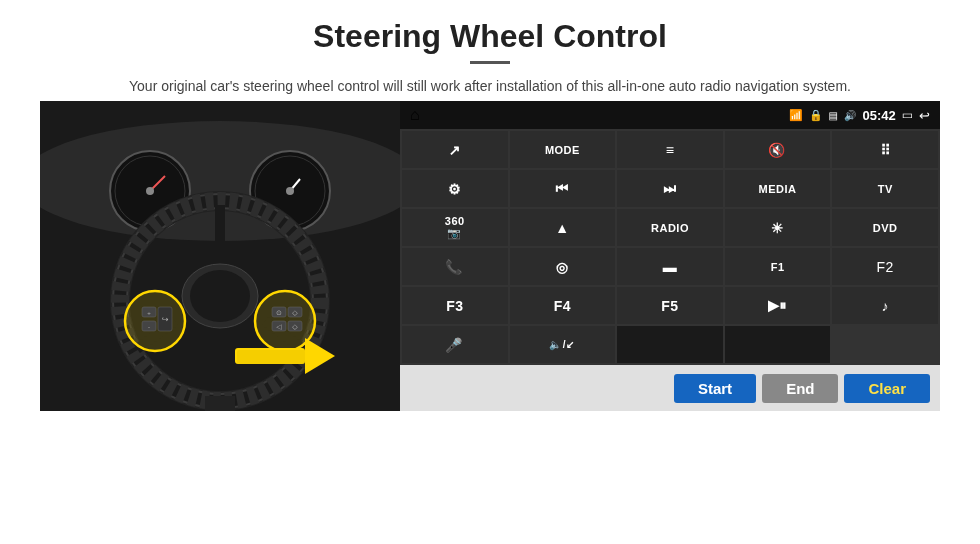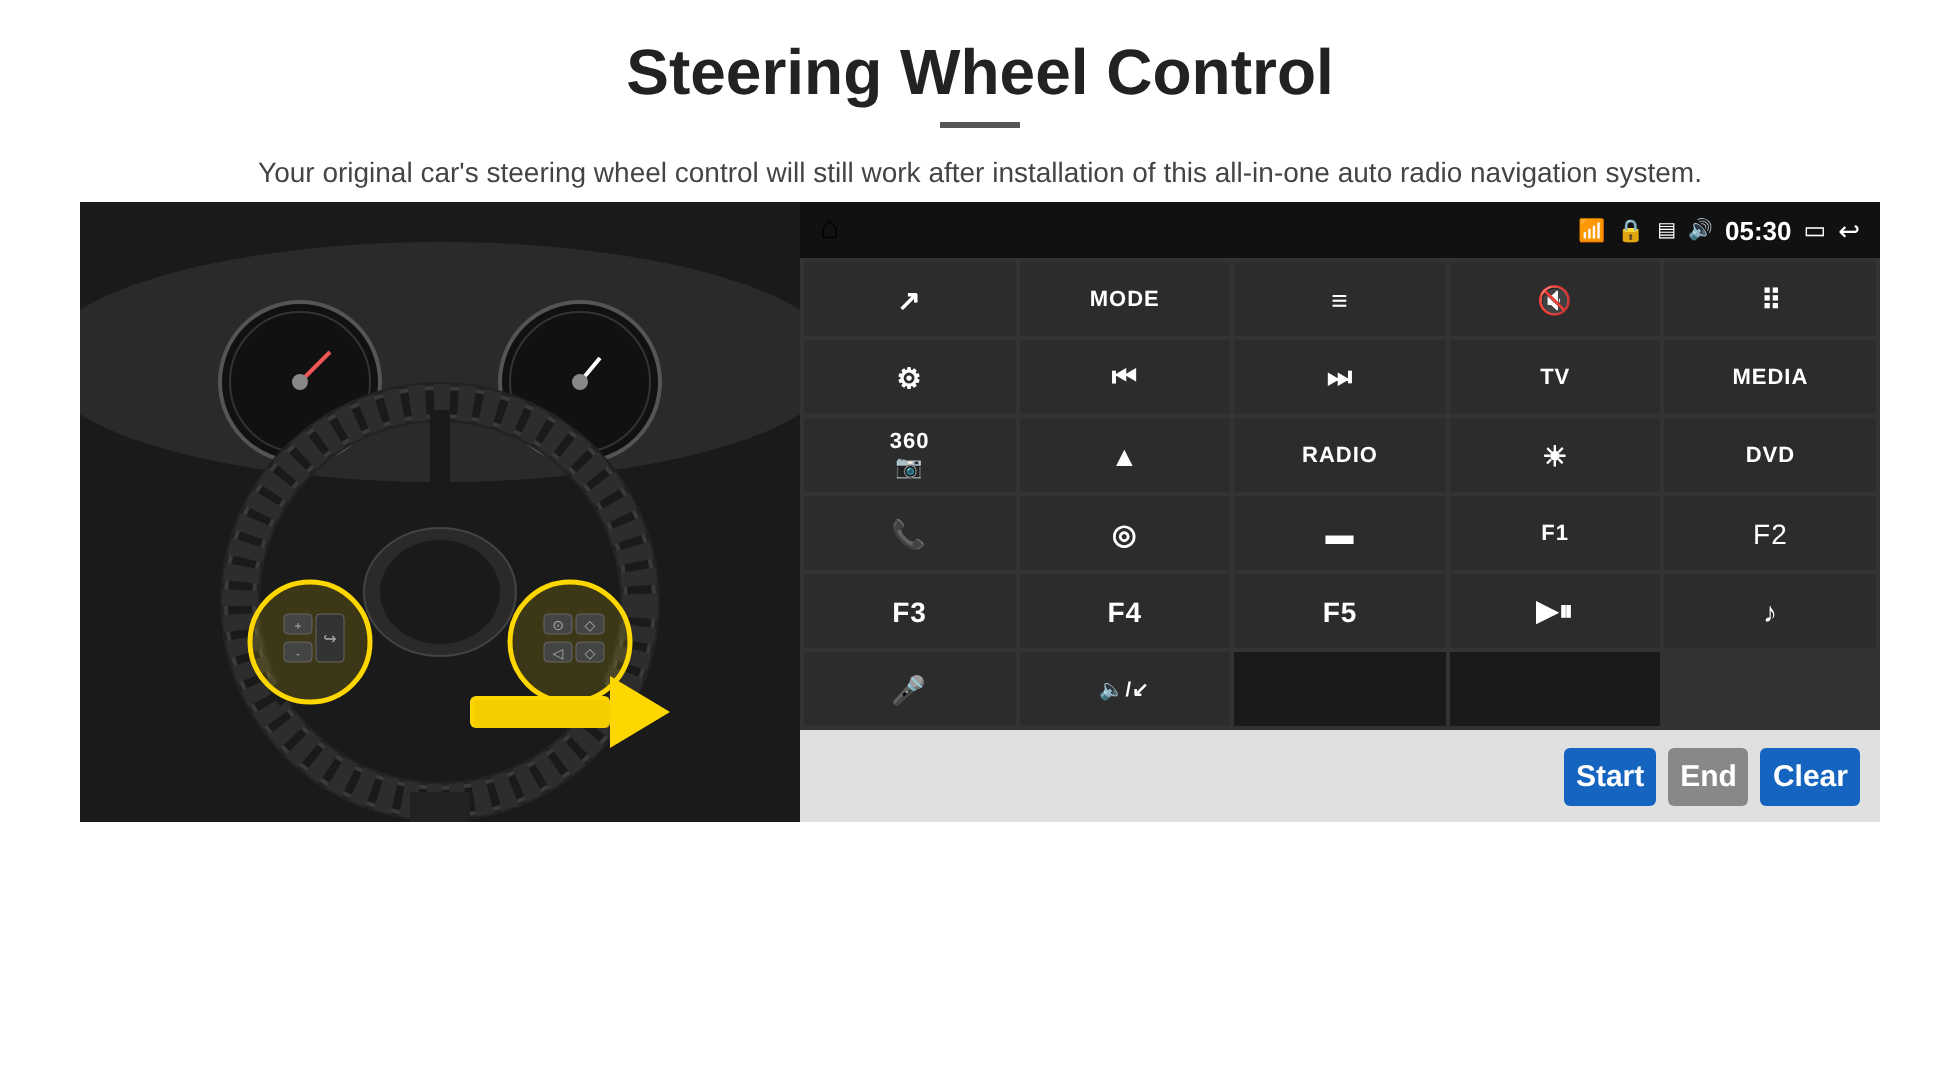--- a/index.html
+++ b/index.html
@@ -123,41 +123,41 @@
       background: #e0e0e0;
       display: flex;
       align-items: center;
       justify-content: flex-end;
       padding: 6px 10px;
       gap: 6px;
       height: 46px;
     }
 
     .bottom-btn {
-      padding: 6px 6px;
+      padding: 6px 24px;
       font-size: 15px;
       font-weight: bold;
       border: none;
       cursor: pointer;
       border-radius: 3px;
     }
 
     .btn-start {
       background: #1565c0;
       color: #fff;
     }
 
     .btn-end {
       background: #888;
       color: #ffffff;
     }
 
     .btn-clear {
       background: #1565c0;
-      color: #ffffff;
+      color: #fde047;
     }
   </style>
 </head>
 <body>
 
 <div class="page-container">
   <h1 class="title">Steering Wheel Control</h1>
   <div class="title-underline"></div>
   <p class="subtitle">Your original car's steering wheel control will still work after installation of this all-in-one auto radio navigation system.</p>
 
@@ -229,21 +229,21 @@
 
     <div class="head-unit">
 
       <div class="status-bar">
         <span style="font-size:16px;">⌂</span>
         <div class="status-right">
           <span>📶</span>
           <span>🔒</span>
           <span style="font-size:10px;">▤</span>
           <span style="font-size:10px;">🔊</span>
-          <span class="status-time">05:30</span>
+          <span class="status-time">05:42</span>
           <span style="font-size:12px;">▭</span>
           <span style="font-size:13px;">↩</span>
         </div>
       </div>
 
       <div class="grid-panel">
 
         <button class="grid-btn">
             <span class="btn-icon">↗</span>
           </button>
@@ -260,22 +260,22 @@
 
         <button class="grid-btn">
             <span class="btn-icon">⚙</span>
           </button>
         <button class="grid-btn">
             <span class="btn-icon">⏮</span>
           </button>
         <button class="grid-btn">
             <span class="btn-icon">⏭</span>
           </button>
+        <button class="grid-btn">MEDIA</button>
         <button class="grid-btn">TV</button>
-        <button class="grid-btn">MEDIA</button>
 
         <button class="grid-btn" style="font-size:11px;">360<br>📷</button>
         <button class="grid-btn">
             <span class="btn-icon">▲</span>
           </button>
         <button class="grid-btn">RADIO</button>
         <button class="grid-btn">
             <span class="btn-icon">☀</span>
           </button>
         <button class="grid-btn">DVD</button>

